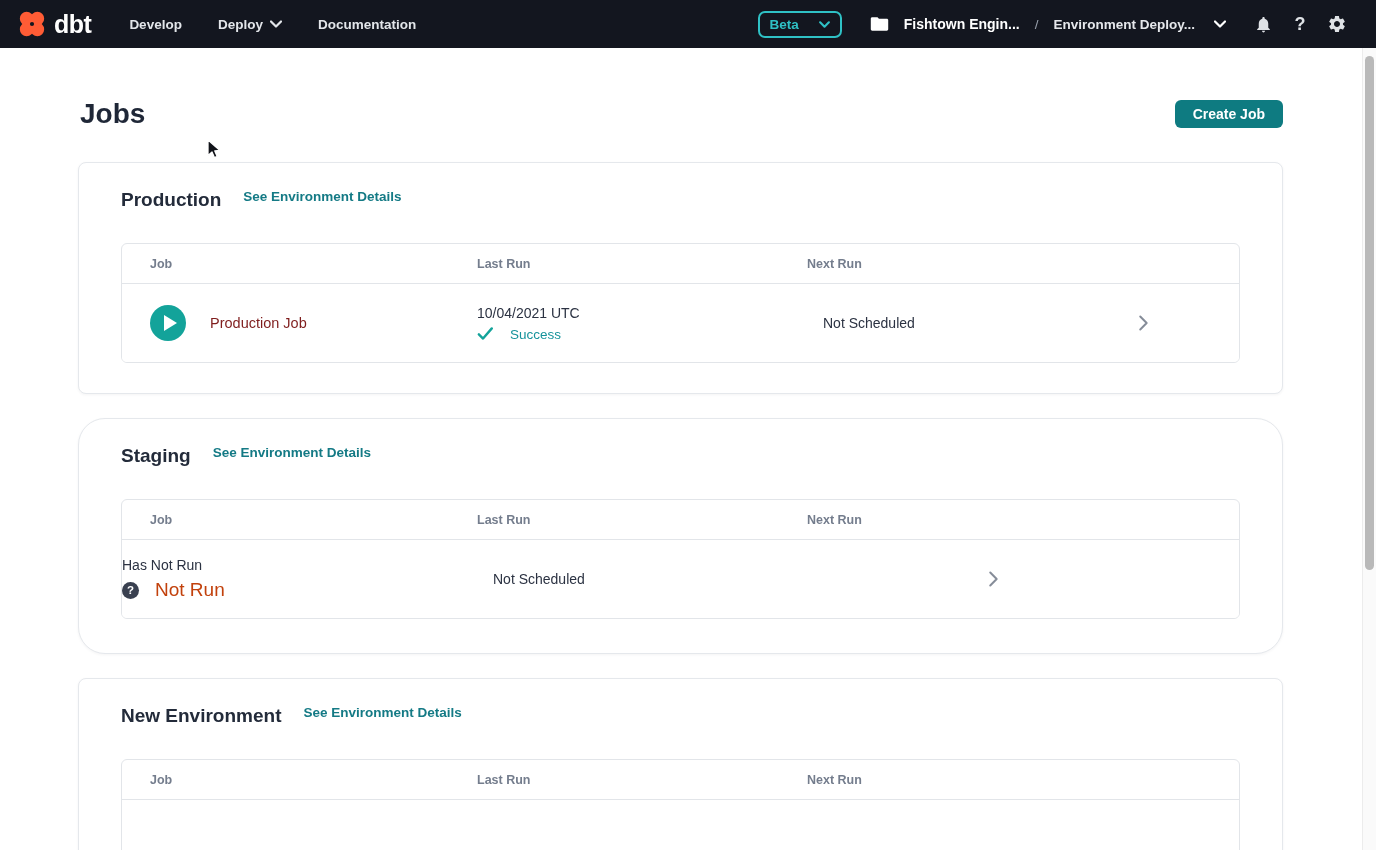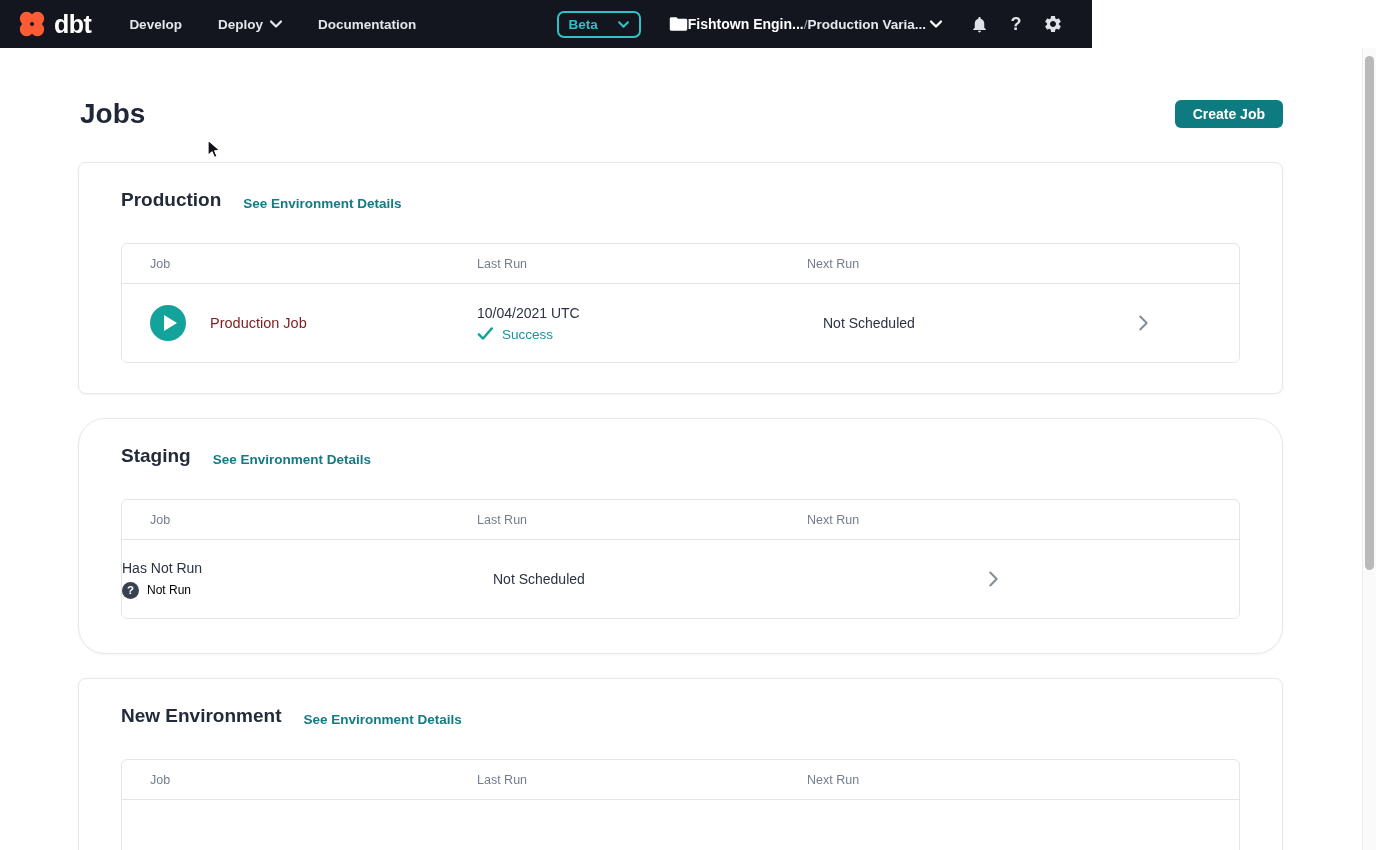--- a/index.html
+++ b/index.html
@@ -1,74 +1,74 @@
 <!DOCTYPE html>
 <html><head>
 <meta charset="utf-8">
 <style>
   * { margin:0; padding:0; box-sizing:border-box; }
   html,body { width:1376px; height:850px; overflow:hidden; background:#ffffff;
     font-family:"Liberation Sans", sans-serif; }
 
   
-  .topnav { position:absolute; top:0; left:0; width:1092px; height:48px;
+  .topnav { position:absolute; top:0; left:0; width:1376px; height:48px;
     background:#13161f; display:flex; z-index:50; }
   .brand { display:flex; align-items:center; gap:6px; margin-left:16px; }
   .dbt-logo { width:32px; height:32px; display:block; }
   .brand-name { color:#ffffff; font-size:25px; font-weight:700; letter-spacing:-0.5px; }
   .nav-links { display:flex; align-items:center; gap:36px; margin-left:38px; }
   .nav-link { color:#e3e6ea; font-size:13.5px; font-weight:700; cursor:pointer;
     display:flex; align-items:center; gap:7px; }
   .nav-right { margin-left:auto; display:flex; align-items:center; margin-right:28px; }
   .beta-btn { border:2px solid #2fc1c5; border-radius:7px; color:#2fc1c5;
     font-size:13.5px; font-weight:700; padding:4px 10px; display:flex;
     align-items:center; gap:20px; cursor:pointer; background:transparent; }
-  .crumb { display:flex; align-items:center; gap:0; margin-left:28px; cursor:pointer; }
+  .crumb { display:flex; align-items:center; gap:15px; margin-left:28px; cursor:pointer; }
   .crumb-org { color:#ffffff; font-size:14px; font-weight:700; }
   .crumb-sep { color:#9aa1ad; font-size:13.5px; }
   .crumb-page { color:#e6e8ec; font-size:13.5px; font-weight:600; }
   .nav-icons { display:flex; align-items:center; gap:15px; margin-left:26px; }
   .nav-icon { width:22px; height:22px; display:flex; align-items:center;
     justify-content:center; cursor:pointer; color:#dfe2e6; }
   .help-glyph { font-size:18px; font-weight:800; color:#dfe2e6; }
 
   
   .content { position:absolute; top:48px; left:0; width:1362px; height:802px; }
   .title-row { display:flex; align-items:center; justify-content:space-between;
     margin:50px 79px 0 80px; }
   .page-title { font-size:28px; font-weight:700; color:#1f2737; }
   .create-btn { background:#0e7b81; color:#ffffff; border:none; border-radius:6px;
     font-size:14px; font-weight:600; padding:6px 18px; cursor:pointer;
     font-family:"Liberation Sans", sans-serif; }
 
   .env-card { width:1205px; margin:32px 0 0 78px; background:#ffffff;
     border:1px solid #e5e8ec; border-radius:8px;
     box-shadow:0 1px 3px rgba(30,40,60,0.05); padding:26px 42px 30px 42px; }
-  .env-head { display:flex; align-items:flex-end; gap:22px; }
+  .env-head { display:flex; align-items:flex-start; gap:22px; }
   .env-name { font-size:19px; font-weight:700; color:#232b3a; }
   .env-link { font-size:13.5px; font-weight:700; color:#147a85; cursor:pointer; }
 
   .job-table { border:1px solid #e2e5e9; border-radius:6px; margin-top:32px; overflow:hidden; }
   .tbl-head { display:grid; grid-template-columns:355px 330px 1fr 150px;
     height:40px; align-items:center; border-bottom:1px solid #e2e5e9; }
-  .th { font-size:12.5px; font-weight:400; color:#747d8d; }
+  .th { font-size:12.5px; font-weight:700; color:#747d8d; }
   .th-job { padding-left:28px; }
   .tbl-row { display:grid; grid-template-columns:355px 330px 1fr 150px;
     height:78px; align-items:center; cursor:pointer; background:#ffffff; }
   .cell-job { display:flex; align-items:center; gap:24px; padding-left:28px; }
   .play-btn { width:36px; height:36px; border-radius:50%; background:#13a39a;
     display:flex; align-items:center; justify-content:center; cursor:pointer; flex:none; }
   .play-tri { width:0; height:0; border-left:13px solid #ffffff;
     border-top:8px solid transparent; border-bottom:8px solid transparent; margin-left:4px; }
   .job-name { font-size:14.5px; font-weight:400; color:#7f1d1d; }
   .cell-lastrun { display:flex; flex-direction:column; gap:6px; }
   .lr-line1 { font-size:14px; color:#2b3242; }
-  .lr-status { display:flex; align-items:center; gap:8px; }
+  .lr-status { display:flex; align-items:center; gap:16px; }
   .status-success { font-size:13.5px; color:#16939b; }
-  .status-notrun { font-size:12px; color:#000000; }
+  .status-notrun { font-size:19px; color:#c2410c; }
   .q-badge { width:17px; height:17px; border-radius:50%; background:#394050;
     color:#ffffff; font-size:11.5px; font-weight:700; display:flex;
     align-items:center; justify-content:center; flex:none; }
   .cell-nextrun { font-size:14px; color:#2b3242;margin-left:16px; }
   .cell-chevron { display:flex; justify-content:flex-end; padding-right:85px; }
 
   .empty-body { height:120px; position:relative; }
 
   
   .scroll-track { position:absolute; top:48px; right:0; width:14px; height:802px;
@@ -108,21 +108,21 @@
       <svg width="11" height="7" viewBox="0 0 12 8">
         <polyline points="1,1.5 6,6.5 11,1.5" fill="none" stroke="#2fc1c5" stroke-width="2.4" stroke-linecap="round" stroke-linejoin="round"></polyline>
       </svg>
     </div>
     <div class="crumb">
       <svg width="19" height="16" viewBox="0 0 24 20">
         <path d="M9.5 1.5H2.8C1.8 1.5 1 2.3 1 3.3v13.4c0 1 .8 1.8 1.8 1.8h18.4c1 0 1.8-.8 1.8-1.8V5.1c0-1-.8-1.8-1.8-1.8h-9.9l-1.8-1.8z" fill="#ffffff"></path>
       </svg>
       <span class="crumb-org">Fishtown Engin...</span>
       <span class="crumb-sep">/</span>
-      <span class="crumb-page">Production Varia...</span>
+      <span class="crumb-page">Environment Deploy...</span>
       <svg width="12" height="8" viewBox="0 0 12 8" style="margin-left:4px">
         <polyline points="1,1.5 6,6.5 11,1.5" fill="none" stroke="#ffffff" stroke-width="2.2" stroke-linecap="round" stroke-linejoin="round"></polyline>
       </svg>
     </div>
     <div class="nav-icons">
       <span class="nav-icon">
         <svg width="19" height="19" viewBox="0 0 24 24" fill="#dfe2e6">
           <path d="M12 22c1.1 0 2-.9 2-2h-4c0 1.1.9 2 2 2zm6-6v-5c0-3.07-1.63-5.64-4.5-6.32V4c0-.83-.67-1.5-1.5-1.5s-1.5.67-1.5 1.5v.68C7.63 5.36 6 7.92 6 11v5l-2 2v1h16v-1l-2-2z"></path>
         </svg>
       </span>

